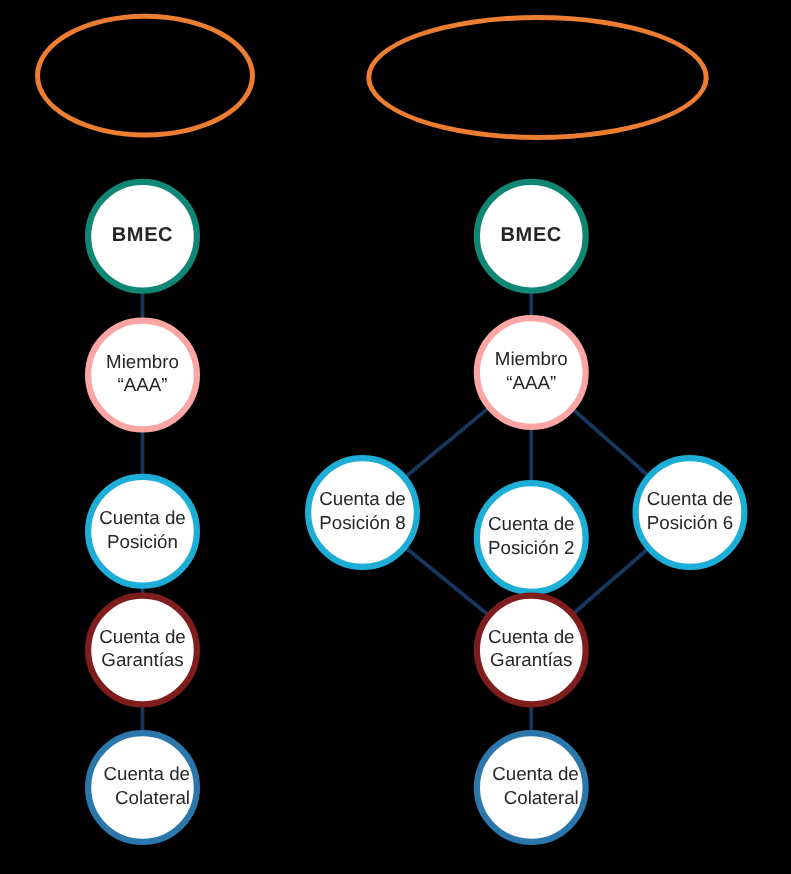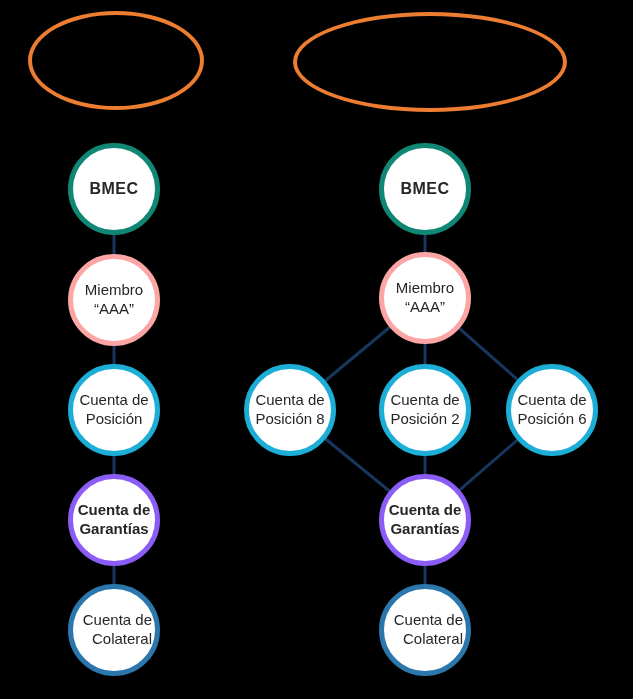--- a/index.html
+++ b/index.html
@@ -52,21 +52,21 @@
     color: #262626;
   }
   .node.bmec .node-label {
     font-size: 16px;
     font-weight: bold;
     letter-spacing: 0.5px;
   }
   .b-teal       { border: 5px solid #108774; }
   .b-periwinkle { border: 5px solid #fca5a5; }
   .b-cyan       { border: 5px solid #1CAED6; }
-  .b-gray       { border: 5px solid #8b5cf6; font-weight: bold; }
+  .b-gray       { border: 5px solid #7f1d1d; }
   .b-steel      { border: 5px solid #2B77AC; text-align: right; }
 </style>
 </head>
 <body>
 
 <div class="canvas">
 
   <svg class="connectors" width="633" height="699" viewBox="0 0 633 699">
 
     <line x1="114" y1="189" x2="114" y2="300" stroke="#17375E" stroke-width="3"></line>
@@ -86,40 +86,40 @@
 
   <div class="group-ellipse ellipse-left"></div>
   <div class="group-ellipse ellipse-right"></div>
 
   <div class="node bmec b-teal" style="left:68px; top:143px;">
     <span class="node-label">BMEC</span>
   </div>
   <div class="node b-periwinkle" style="left:68px; top:254px;">
     <span class="node-label">Miembro “AAA”</span>
   </div>
-  <div class="node b-cyan" style="left:68px; top:364px;">
+  <div class="node b-cyan" style="left:68px; top:379px;">
     <span class="node-label">Cuenta de Posición</span>
   </div>
   <div class="node b-gray" style="left:68px; top:474px;">
     <span class="node-label">Cuenta de Garantías</span>
   </div>
   <div class="node b-steel" style="left:68px; top:584px;">
     <span class="node-label">Cuenta de Colateral</span>
   </div>
 
   <div class="node bmec b-teal" style="left:379px; top:143px;">
     <span class="node-label">BMEC</span>
   </div>
   <div class="node b-periwinkle" style="left:379px; top:252px;">
     <span class="node-label">Miembro “AAA”</span>
   </div>
   <div class="node b-cyan" style="left:244px; top:364px;">
     <span class="node-label">Cuenta de Posición 8</span>
   </div>
-  <div class="node b-cyan" style="left:379px; top:364px;">
+  <div class="node b-cyan" style="left:379px; top:384px;">
     <span class="node-label">Cuenta de Posición 2</span>
   </div>
   <div class="node b-cyan" style="left:506px; top:364px;">
     <span class="node-label">Cuenta de Posición 6</span>
   </div>
   <div class="node b-gray" style="left:379px; top:474px;">
     <span class="node-label">Cuenta de Garantías</span>
   </div>
   <div class="node b-steel" style="left:379px; top:584px;">
     <span class="node-label">Cuenta de Colateral</span>

